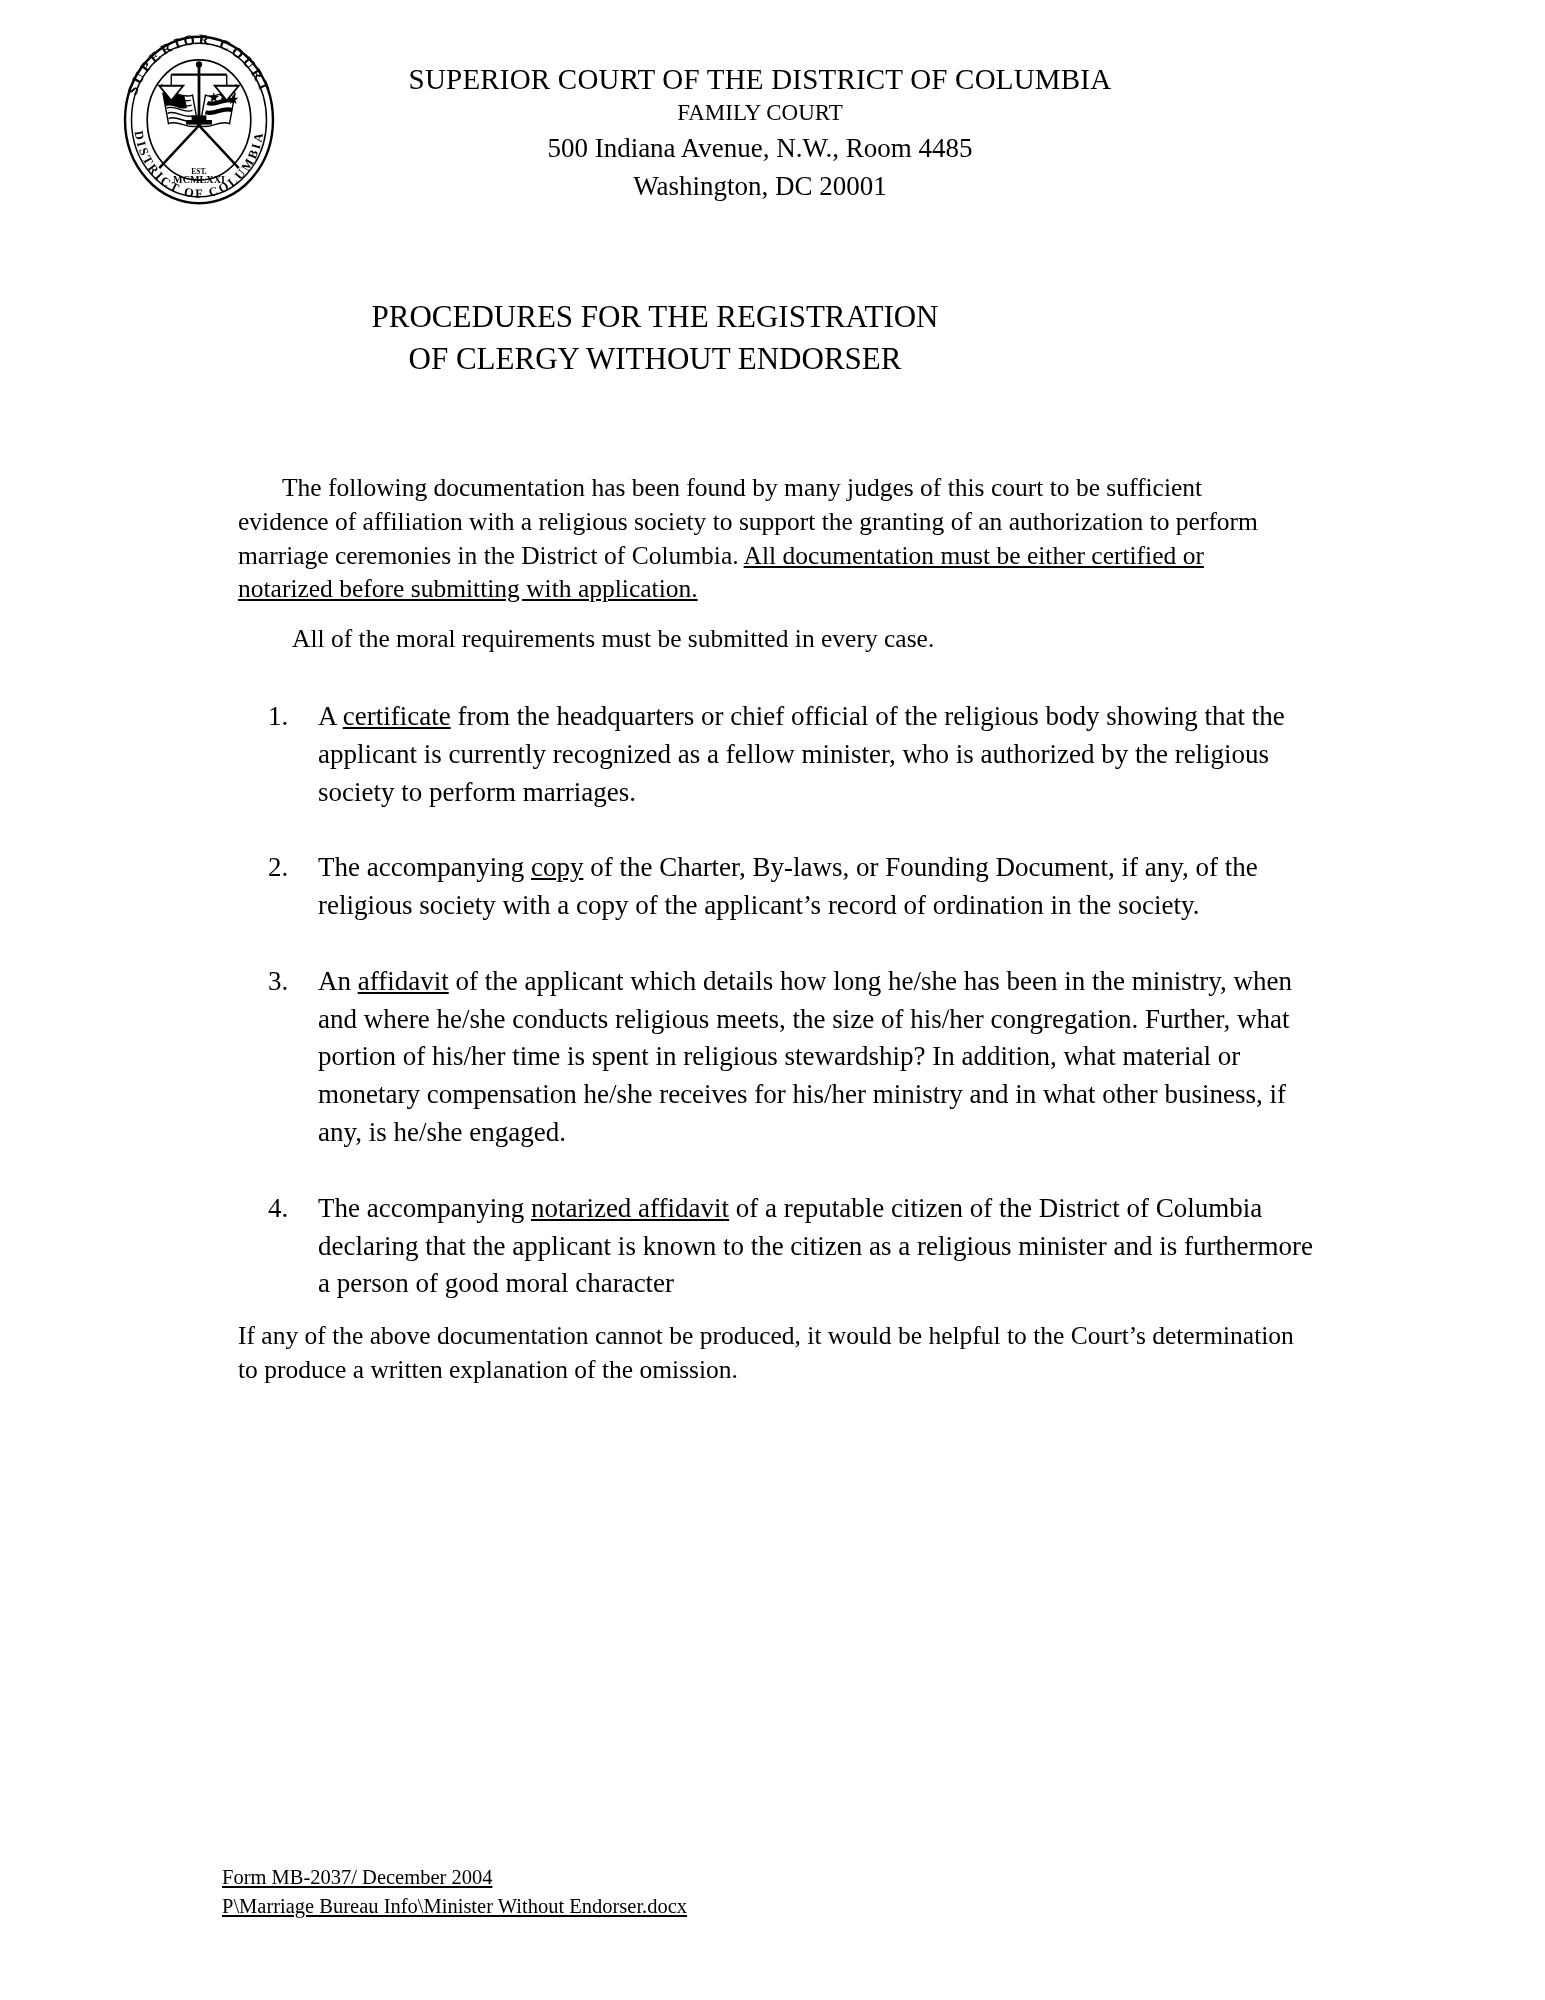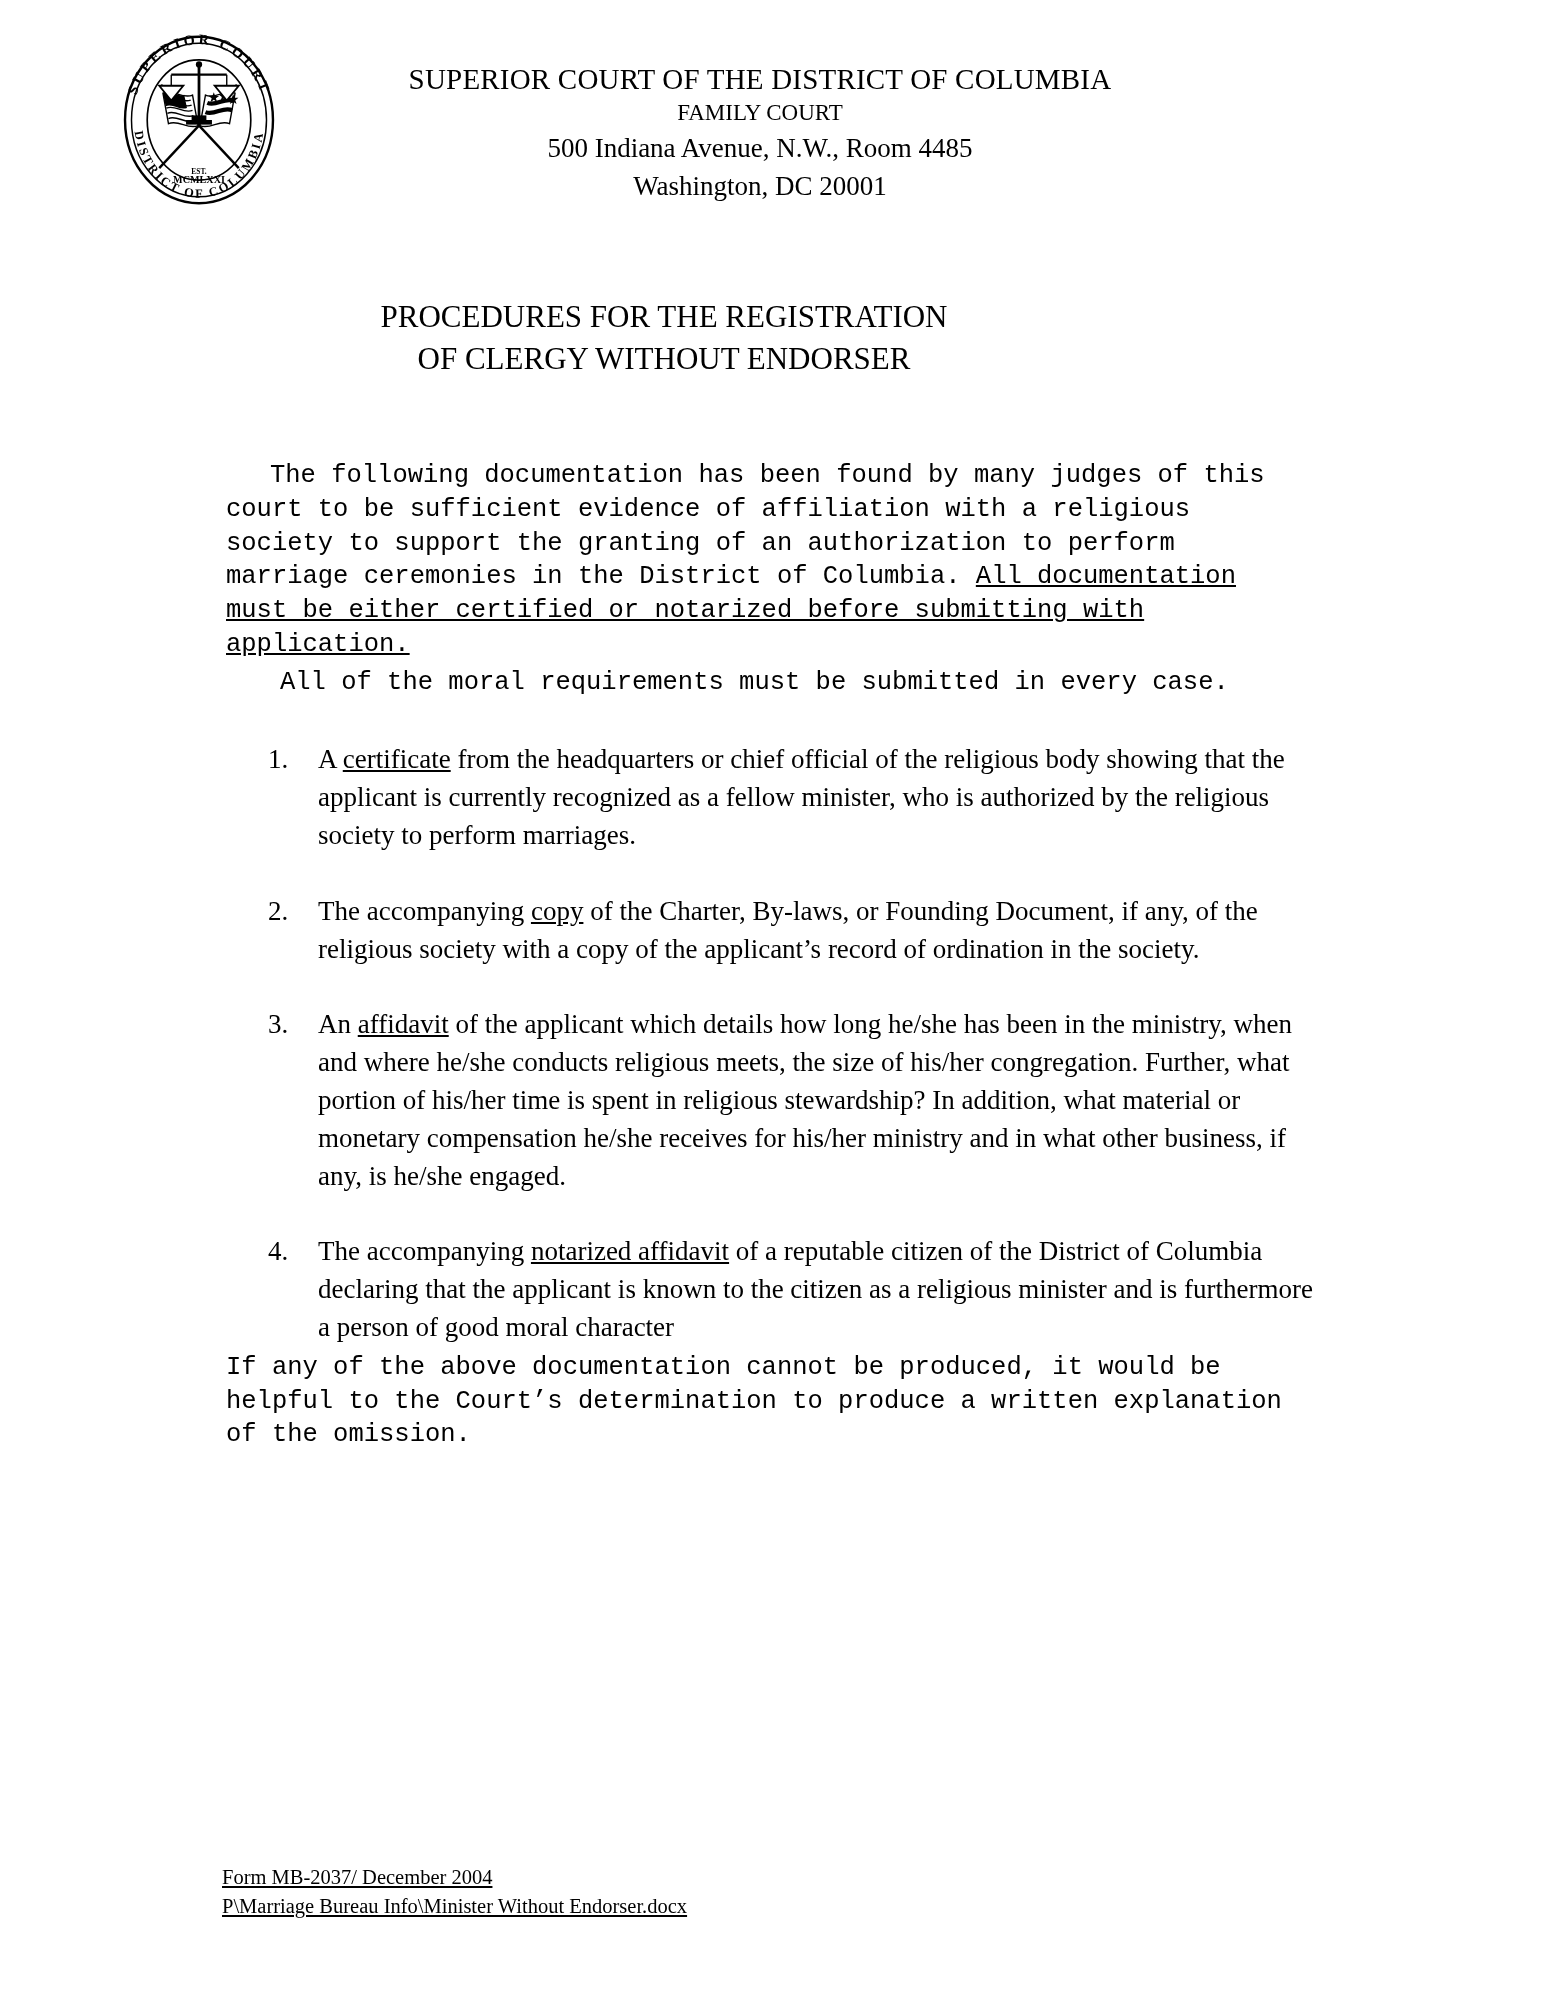--- a/index.html
+++ b/index.html
@@ -55,43 +55,42 @@
     line-height: 1.32;
   }
   .hdr-line-3, .hdr-line-4 {
     font-size: 27px;
     line-height: 1.42;
   }
 
   
   .doc-title {
     position: absolute;
-    left: 9px;
+    left: 0;
     top: 296px;
     width: 1310px;
     text-align: center;
     font-size: 31px;
     line-height: 1.36;
   }
   .doc-title .t-line { display: block; }
 
   
   .body-area {
     position: absolute;
     left: 222px;
     top: 455px;
     width: 1092px;
   }
 
   p.para {
-    margin: 4px;
+    margin: 16px;
     font-size: 25.5px;
     line-height: 1.325;
     text-align: left;
-    font-family: Liberation Mono, monospace;
   }
   .intro {
     text-indent: 44px;
   }
   u, .ul {
     text-decoration: underline;
     text-underline-offset: 2px;
   }
 
   .sub-head {

